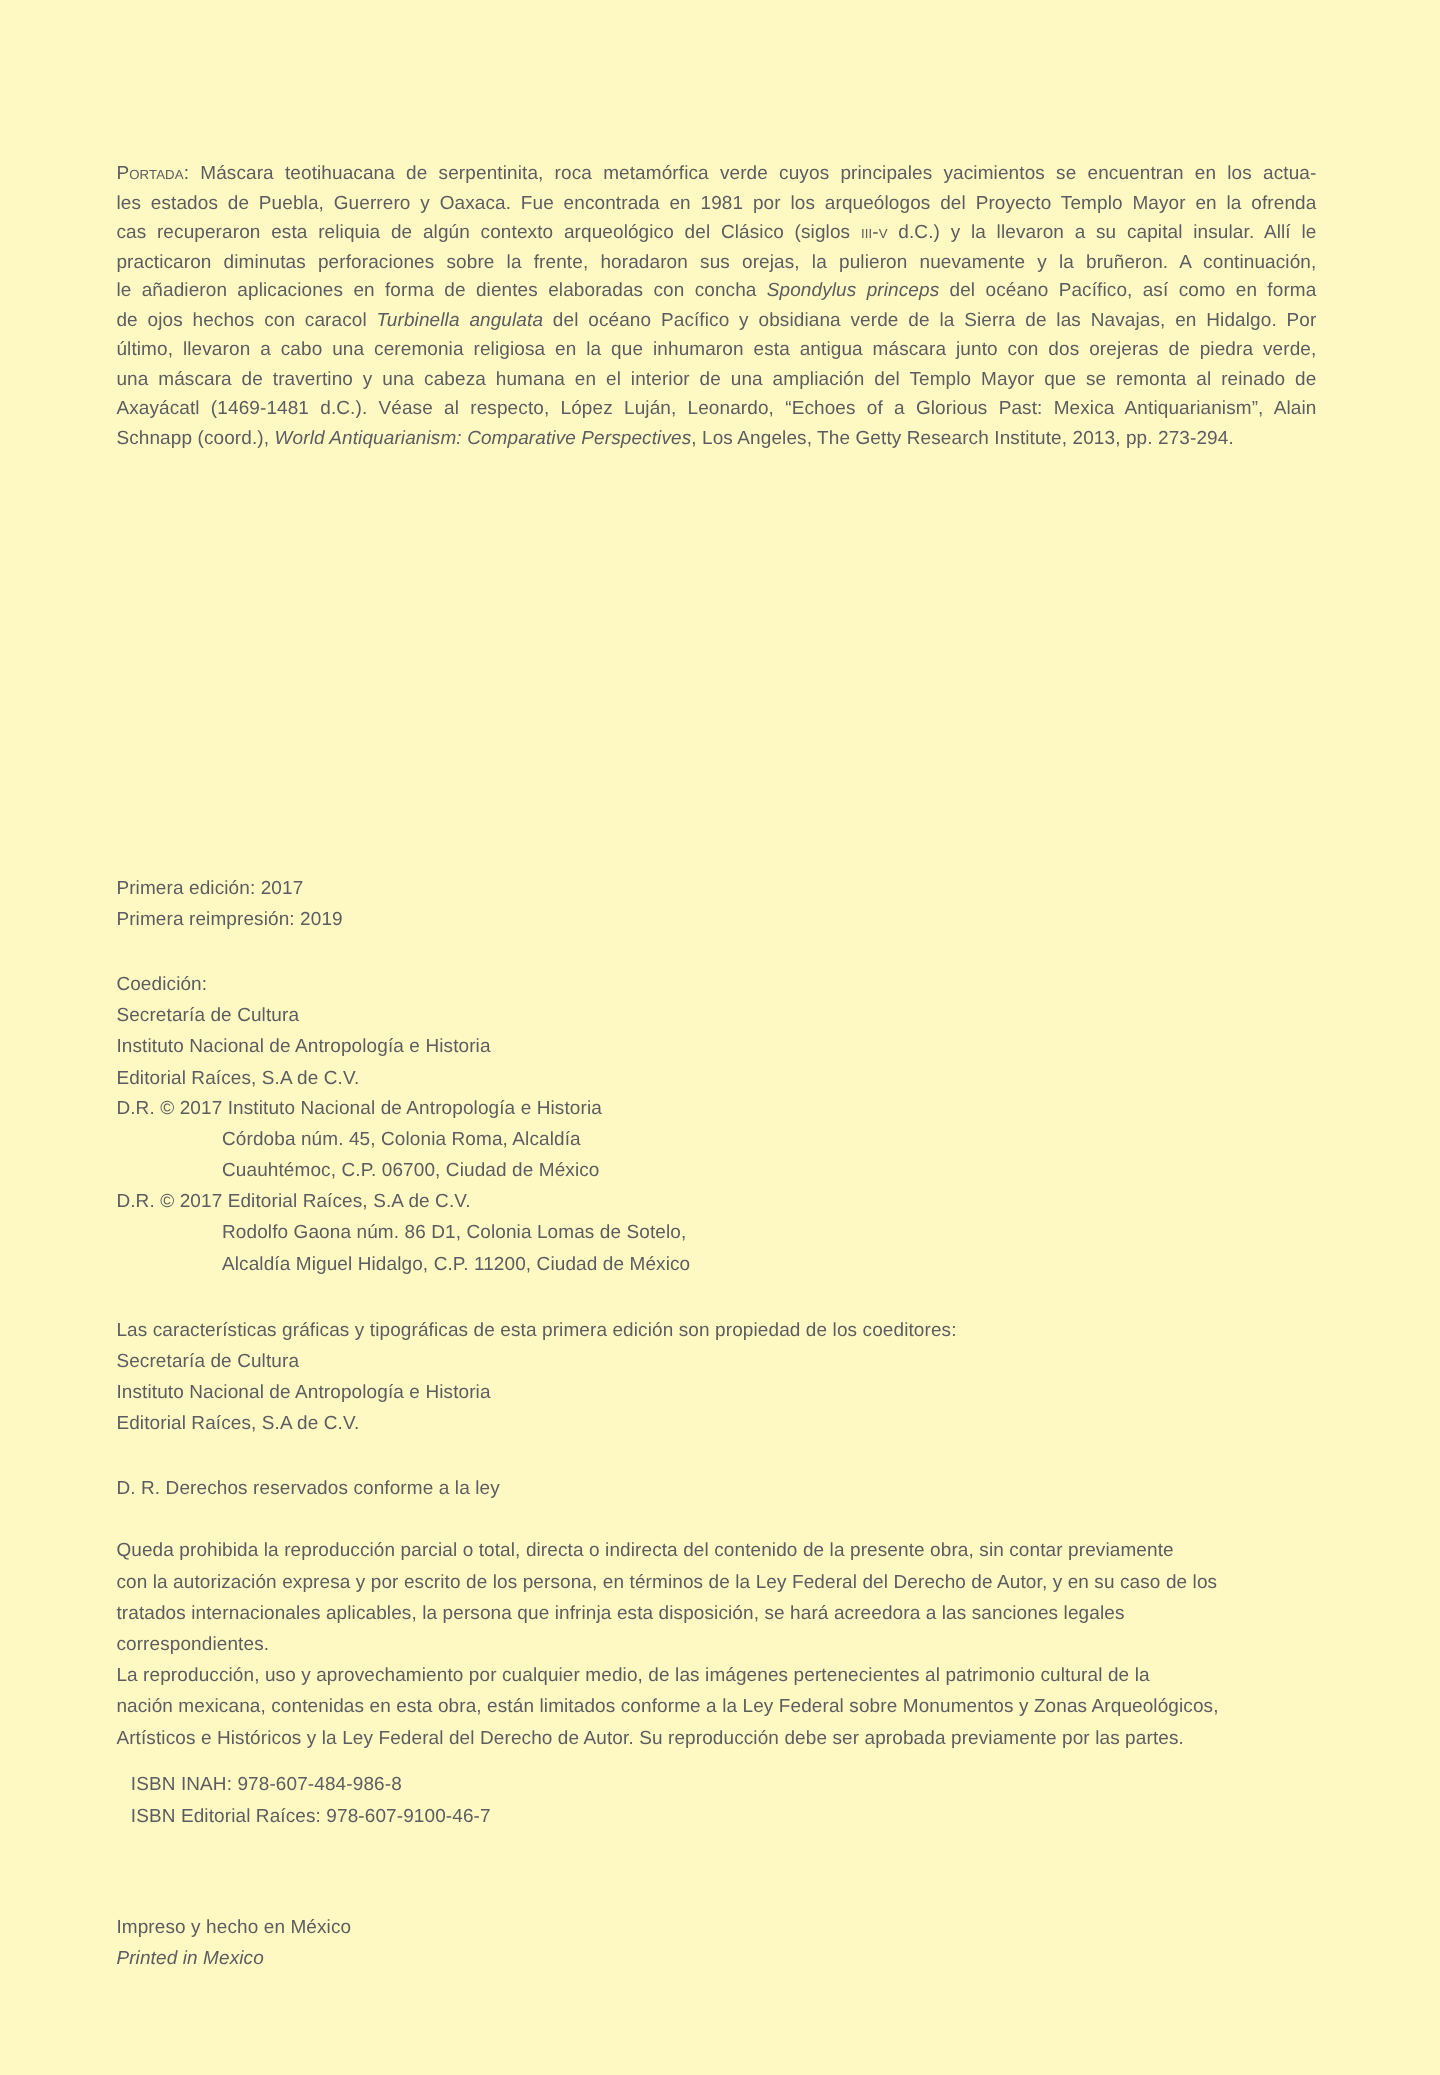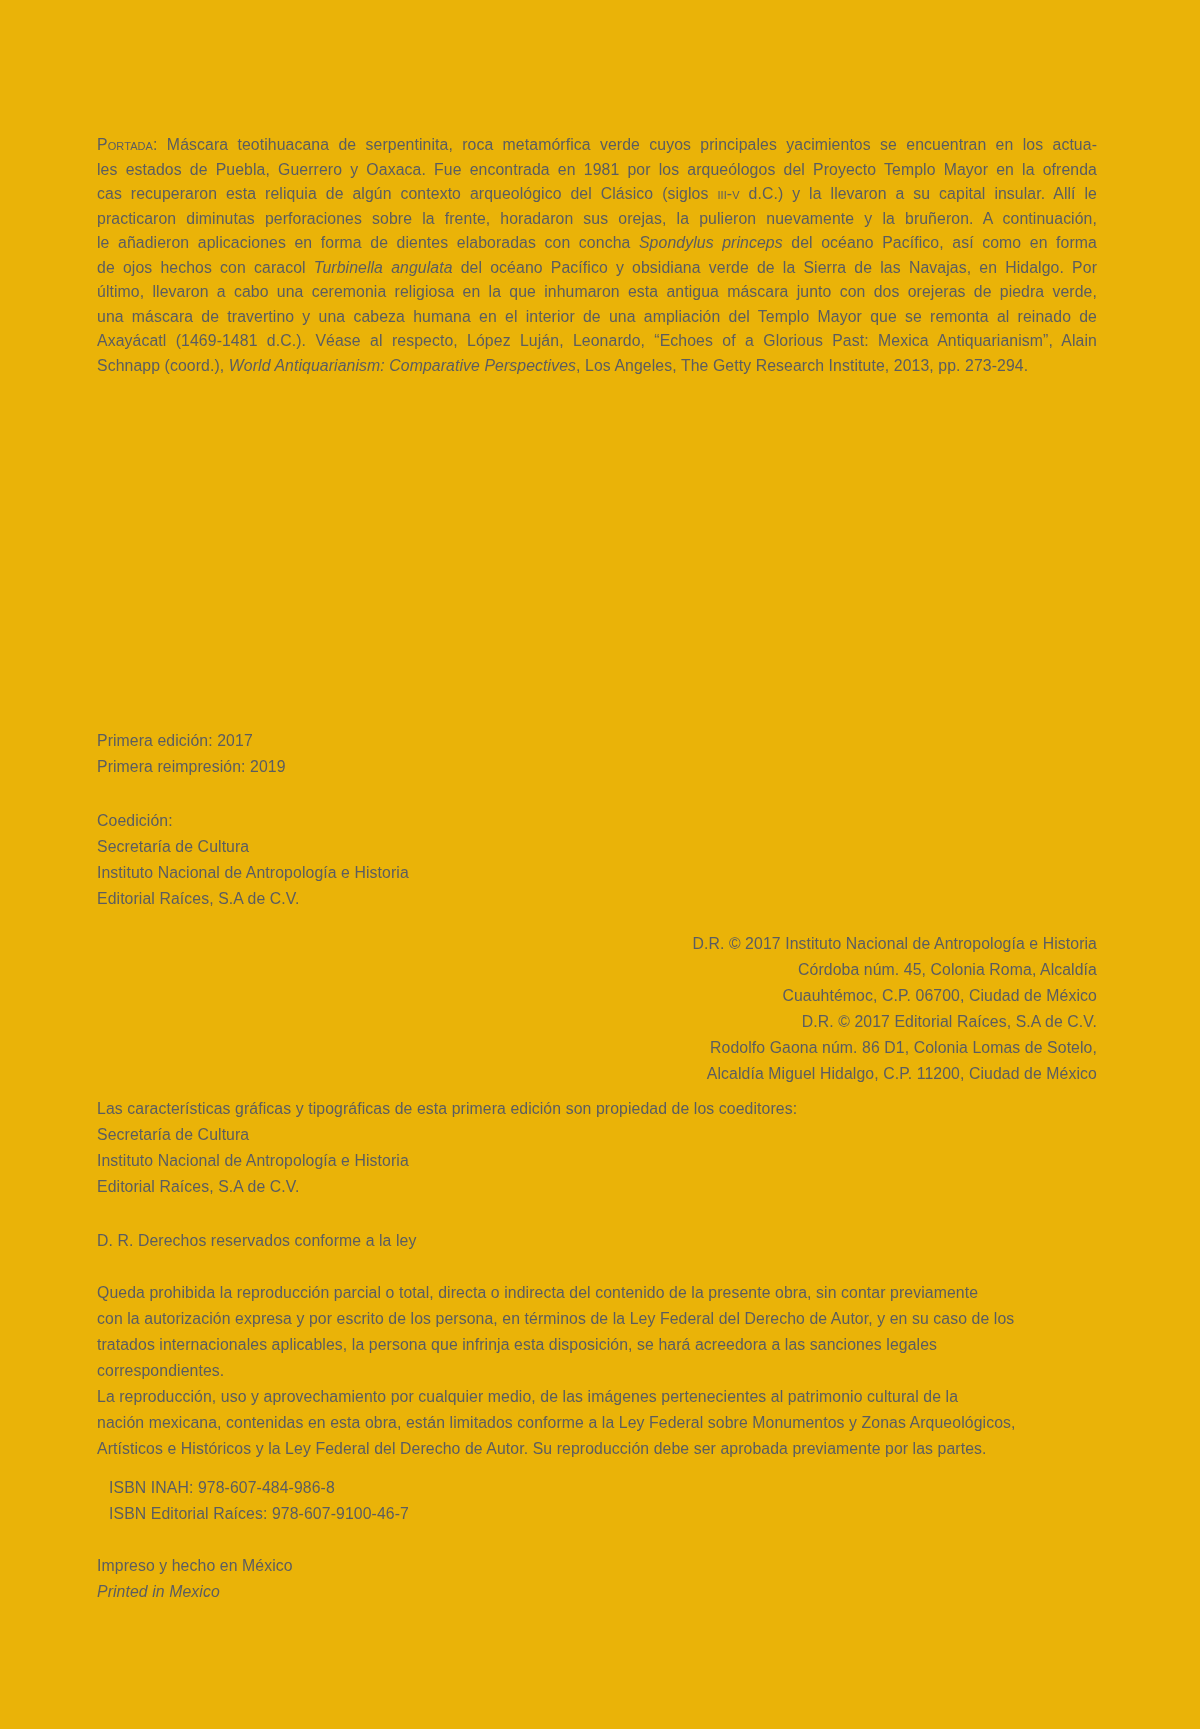--- a/index.html
+++ b/index.html
@@ -4,47 +4,47 @@
 <style>
   * { margin: 0; padding: 0; box-sizing: border-box; }
   html, body { background: #ffffff; }
   body {
     width: 1200px; height: 1729px;
     position: relative;
     font-family: "Liberation Sans", sans-serif;
     color: #5b5d61;
     overflow: hidden;
   }
-  .page { position: absolute; inset: 0; background: #eab308; }
+  .page { position: absolute; inset: 0; background: #fef9c3; }
   .block { position: absolute; left: 97px; }
   .line {
     font-size: 15.8px;
     line-height: 26px;
     letter-spacing: 0.1px;
     white-space: normal;
   }
   
   #cover-note { top: 133px; width: 1000px; }
   #cover-note .line {
     line-height: 24.5px;
     text-align: justify;
     text-align-last: justify;
   }
   #cover-note .line:last-child { text-align: left; text-align-last: left; }
   .i  { font-style: italic; }
   .sc { font-variant: small-caps; }
   .indent { padding-left: 88px; }
   #edition        { top: 728px;  width: 1000px; }
   #coedition      { top: 808px;  width: 1000px; }
-  #copyright      { top: 931px;  width: 1000px; text-align: right; }
+  #copyright      { top: 911px;  width: 1000px; }
   #typography     { top: 1096px; width: 1000px; }
   #rights         { top: 1228px; width: 1000px; }
   #legal          { top: 1280px; width: 1000px; }
   #isbn           { top: 1475px; width: 1000px; margin-left: 12px; }
-  #printed        { top: 1553px; width: 1000px; }
+  #printed        { top: 1594px; width: 1000px; }
 </style>
 </head>
 <body style="color: rgb(91, 93, 97); background: rgb(255, 255, 255);">
 
 <div class="page">
 
   <div id="cover-note" class="block">
       <div class="line"><span class="sc">Portada:</span><span class=""> Máscara teotihuacana de serpentinita, roca metamórfica verde cuyos principales yacimientos se encuentran en los actua-</span></div>
       <div class="line"><span class="">les estados de Puebla, Guerrero y Oaxaca. Fue encontrada en 1981 por los arqueólogos del Proyecto Templo Mayor en la ofrenda</span></div>
       <div class="line"><span class="">cas recuperaron esta reliquia de algún contexto arqueológico del Clásico (siglos </span><span class="sc">iii-v</span><span class=""> d.C.) y la llevaron a su capital insular. Allí le</span></div>

